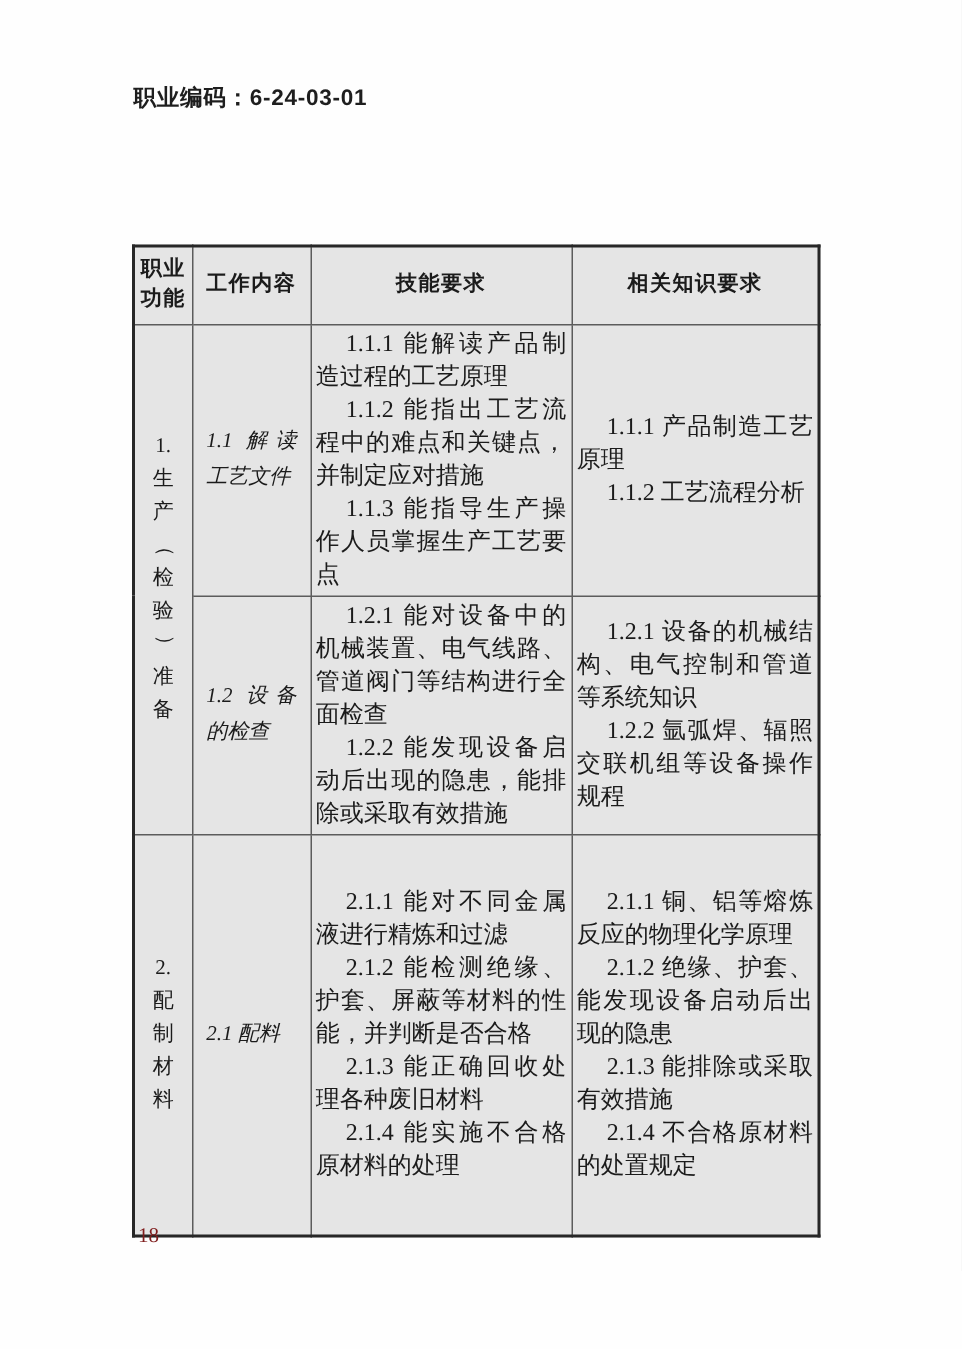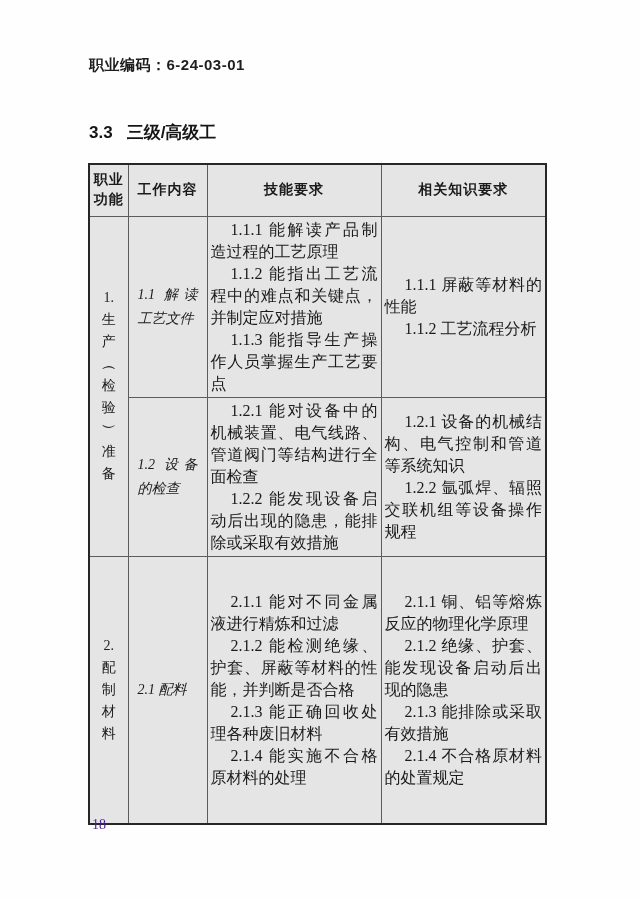--- a/index.html
+++ b/index.html
@@ -67,33 +67,30 @@
   p.req{
     margin:0;
     text-indent:20px;
     text-align:justify;
     line-height:22px;
     font-size:16px;
   }
 
   .pagenum{
     position:absolute;left:92px;top:817px;
-    font-size:14px;color:#4c1d95;
+    font-size:14px;color:#7f1d1d;
   }
 </style>
 </head>
 <body>
 
 <div class="page">
 
   <div class="code">职业编码：6-24-03-01</div>
 
-  <h2 class="heading">
-    <span class="sec-num">3.3</span><span>三级/高级工</span>
-  </h2>
 
   <table class="std">
     <colgroup>
       <col style="width:39px">
       <col style="width:79px">
       <col style="width:174px">
       <col style="width:165px">
     </colgroup>
     <thead>
       <tr>
@@ -120,21 +117,21 @@
           </td>
           <td class="work-cell">
             <div class="work-text">1.1 解读工艺文件</div>
           </td>
           <td class="req-cell">
             <p class="req">1.1.1 能解读产品制造过程的工艺原理</p>
             <p class="req">1.1.2 能指出工艺流程中的难点和关键点，并制定应对措施</p>
             <p class="req">1.1.3 能指导生产操作人员掌握生产工艺要点</p>
           </td>
           <td class="req-cell">
-            <p class="req">1.1.1 屏蔽等材料的性能</p>
+            <p class="req">1.1.1 产品制造工艺原理</p>
             <p class="req">1.1.2 工艺流程分析</p>
           </td>
         </tr>
         <tr>
           <td class="work-cell">
             <div class="work-text">1.2 设备的检查</div>
           </td>
           <td class="req-cell">
             <p class="req">1.2.1 能对设备中的机械装置、电气线路、管道阀门等结构进行全面检查</p>
             <p class="req">1.2.2 能发现设备启动后出现的隐患，能排除或采取有效措施</p>

